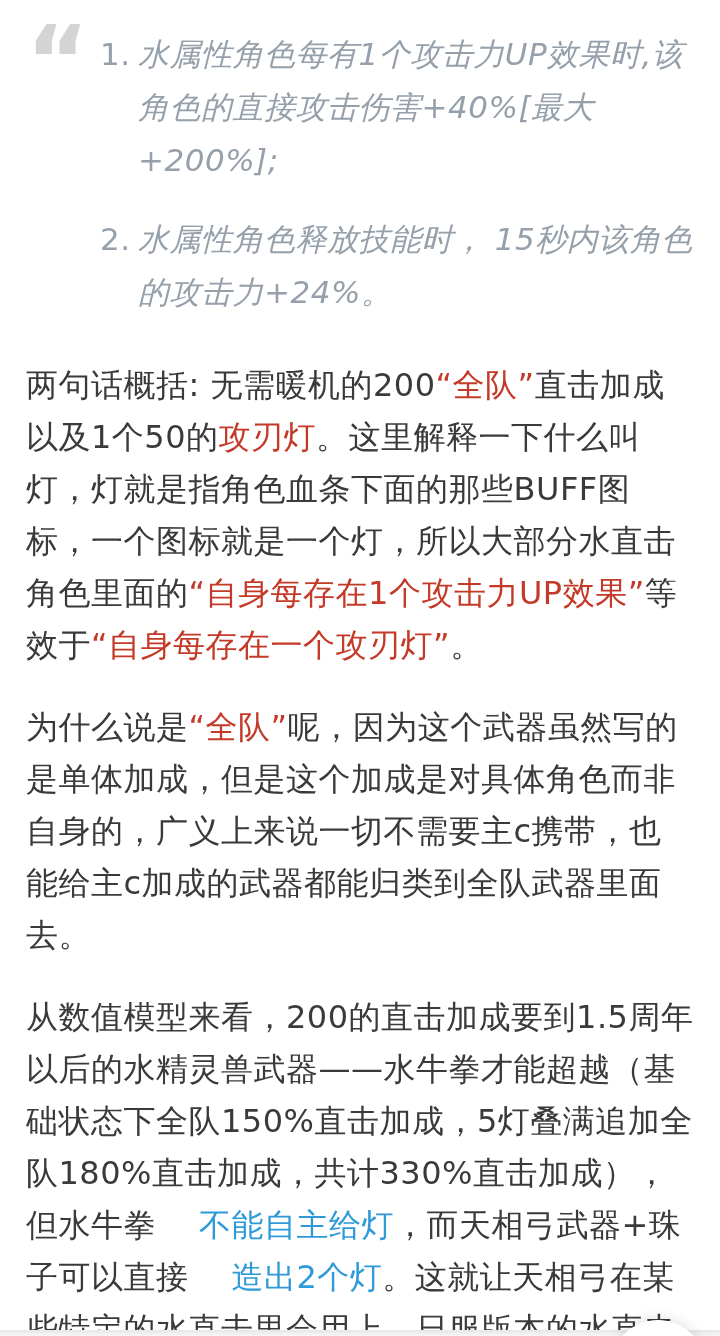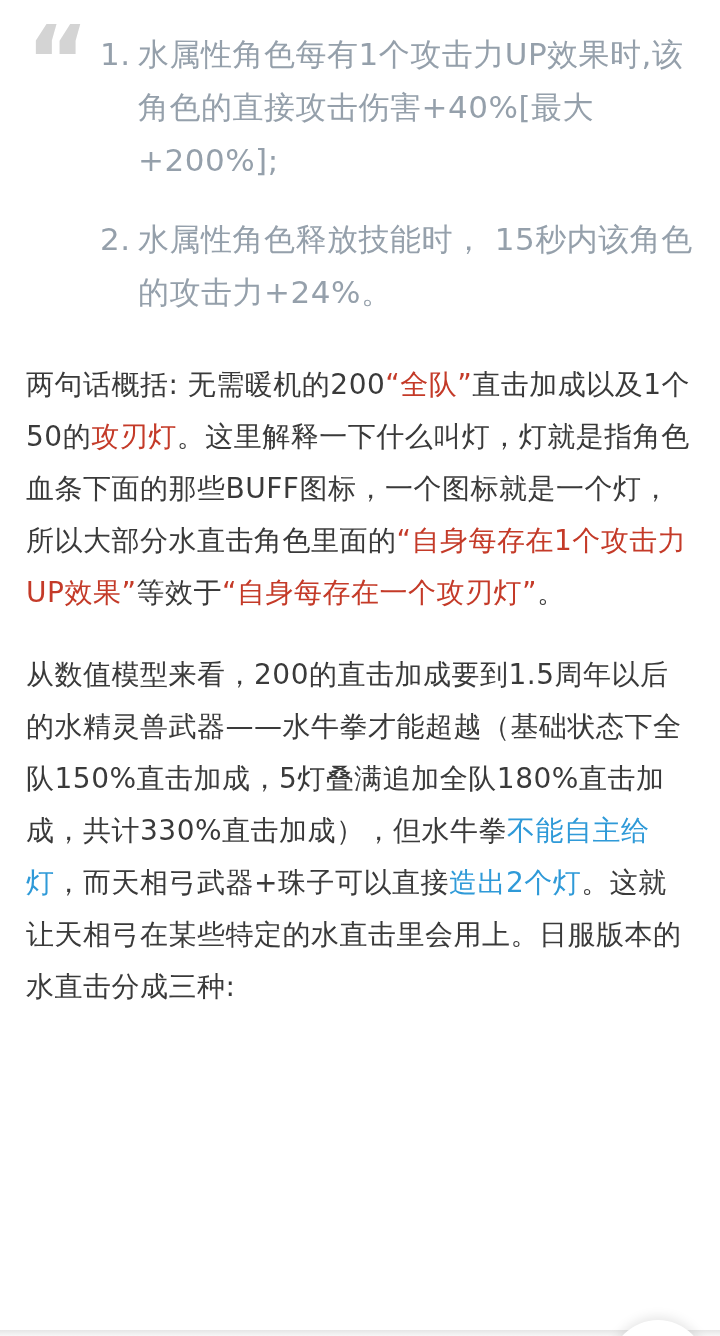--- a/index.html
+++ b/index.html
@@ -44,33 +44,33 @@
     padding-top: 4px;
   }
   .q-item {
     display: flex;
     color: var(--quote-text, #95a0ab);
     font-size: 31px;
     line-height: 53px;
     letter-spacing: 0.5px;
   }
   .q-num { flex: 0 0 38px; }
-  .q-text { flex: 1; }
+  .q-text { flex: 1; font-style: italic; }
   
   .para {
     margin: 0 0 30px 0;
-    font-size: 28px;
+    font-size: 32px;
     line-height: 52px;
     color: var(--body, #3a3a3a);
     letter-spacing: 0.5px;
     word-break: break-all;
   }
   .seg-body { color: var(--body, #3a3a3a); }
   .seg-red  { color: var(--red, #c43a28); }
-  .seg-blue { color: var(--blue, #2f9ad8); }
+  .seg-blue { color: var(--blue, #2f9ad8); margin-left: 43px; }
   
   .bottom-edge {
     position: absolute;
     left: 0; bottom: 0;
     width: 100%; height: 6px;
     background: linear-gradient(#e6e6e6, #f7f7f7);
   }
   .fab {
     position: absolute;
     right: 14px;
@@ -99,19 +99,20 @@
           </div>
           <div class="q-item">
             <span class="q-num">2.</span>
             <span class="q-text">水属性角色释放技能时， 15秒内该角色的攻击力+24%。</span>
           </div>
         </div>
     </section>
 
     <div class="body">
         <p class="para"><span class="seg seg-body">两句话概括: 无需暖机的200</span><span class="seg seg-red">“全队”</span><span class="seg seg-body">直击加成以及1个50的</span><span class="seg seg-red">攻刃灯</span><span class="seg seg-body">。这里解释一下什么叫灯，灯就是指角色血条下面的那些BUFF图标，一个图标就是一个灯，所以大部分水直击角色里面的</span><span class="seg seg-red">“自身每存在1个攻击力UP效果”</span><span class="seg seg-body">等效于</span><span class="seg seg-red">“自身每存在一个攻刃灯”</span><span class="seg seg-body">。</span></p>
+        <p class="para"><span class="seg seg-body">为什么说是</span><span class="seg seg-red">“全队”</span><span class="seg seg-body">呢，因为这个武器虽然写的是单体加成，但是这个加成是对具体角色而非自身的，广义上来说一切不需要主c携带，也能给主c加成的武器都能归类到全队武器里面去。</span></p>
         <p class="para"><span class="seg seg-body">从数值模型来看，200的直击加成要到1.5周年以后的水精灵兽武器——水牛拳才能超越（基础状态下全队150%直击加成，5灯叠满追加全队180%直击加成，共计330%直击加成），但水牛拳</span><span class="seg seg-blue">不能自主给灯</span><span class="seg seg-body">，而天相弓武器+珠子可以直接</span><span class="seg seg-blue">造出2个灯</span><span class="seg seg-body">。这就让天相弓在某些特定的水直击里会用上。日服版本的水直击分成三种: </span></p>
       </div>
   </div>
 
   <div class="bottom-edge"></div>
   <button class="fab"></button>
 </div>
 
 </body></html>

